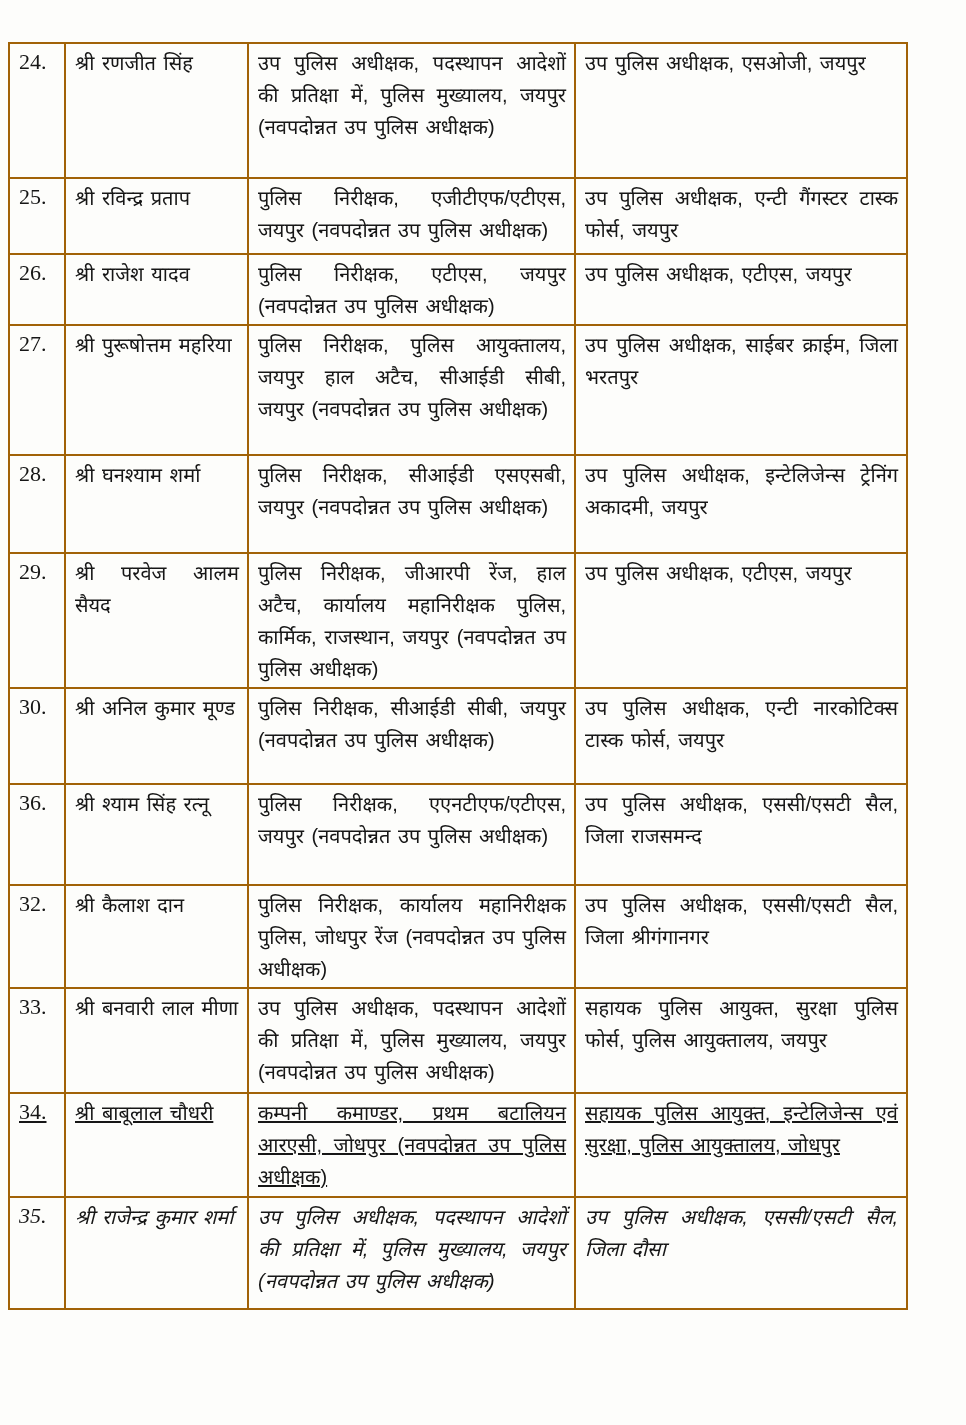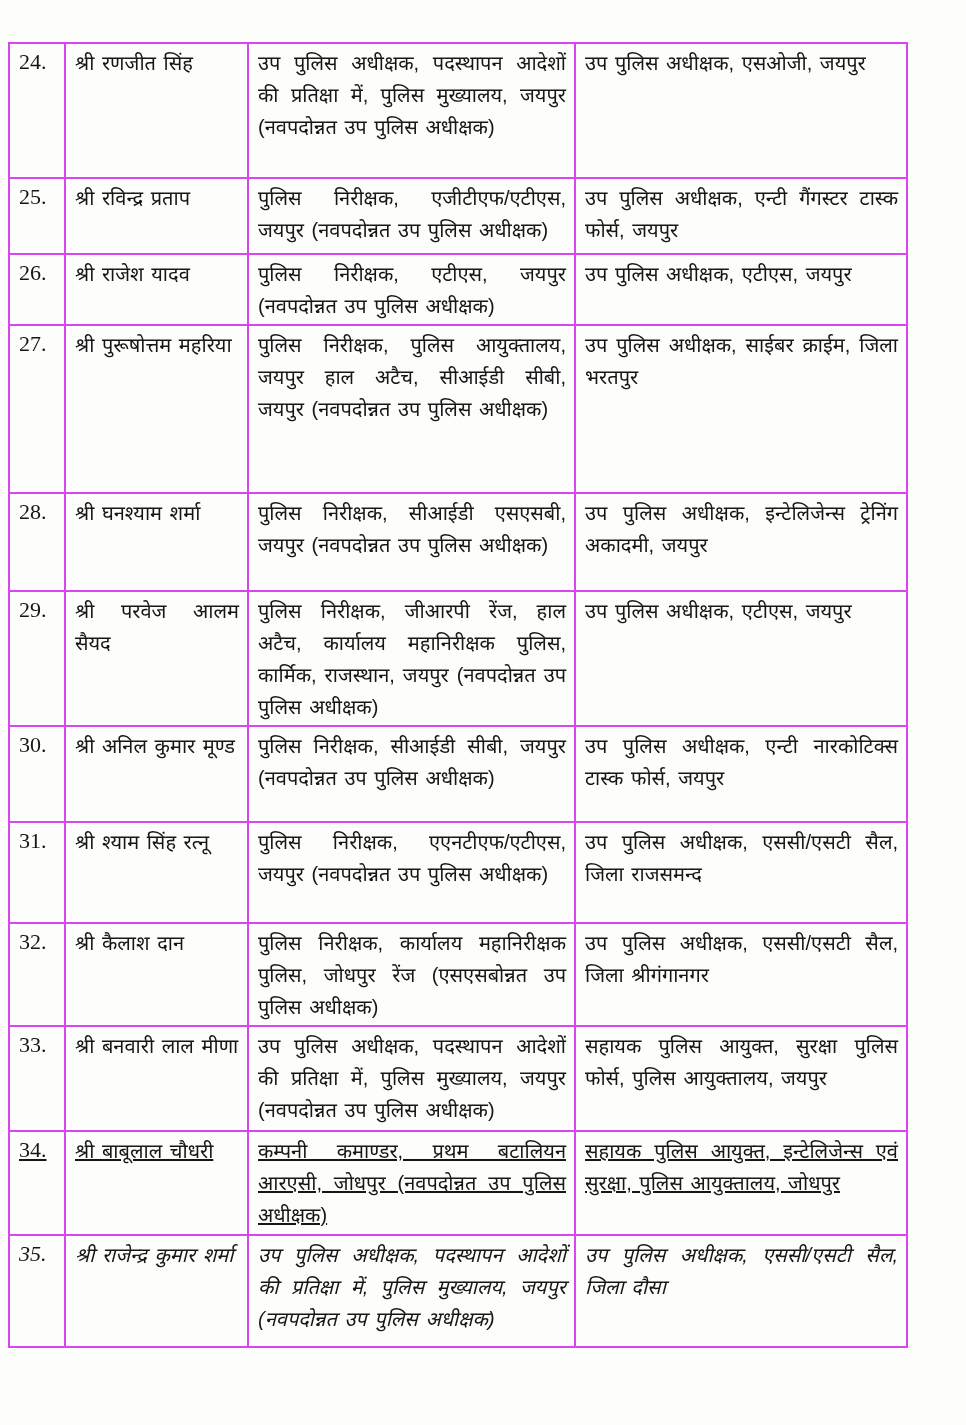--- a/index.html
+++ b/index.html
@@ -19,21 +19,21 @@
   }
   table.scan-table {
     position: absolute;
     left: 8px;
     top: 42px;
     width: 898px;
     border-collapse: collapse;
     table-layout: fixed;
   }
   td {
-    border: 2px solid #d946ef;
+    border: 2px solid #a16207;
     vertical-align: top;
     padding: 3px 8px 2px 9px;
     font-size: 20px;
     line-height: 32px;
     word-spacing: 2px;
   }
   td.c-sno {
     font-family: "Liberation Serif", serif;
     font-size: 22px;
     line-height: 30px;
@@ -42,21 +42,21 @@
     padding-right: 2px;
     word-spacing: normal;
   }
   td.c-name, td.c-old, td.c-new {
     text-align: justify;
   }
   
   tbody tr:nth-child(1)  { height: 135px; }
   tbody tr:nth-child(2)  { height: 76px; }
   tbody tr:nth-child(3)  { height: 62px;  }
-  tbody tr:nth-child(4)  { height: 168px; }
+  tbody tr:nth-child(4)  { height: 130px; }
   tbody tr:nth-child(5)  { height: 98px;  }
   tbody tr:nth-child(6)  { height: 135px; }
   tbody tr:nth-child(7)  { height: 96px; border-radius: 6px;  }
   tbody tr:nth-child(8)  { height: 101px; }
   tbody tr:nth-child(9)  { height: 102px; border-radius: 18px; }
   tbody tr:nth-child(10) { height: 105px; }
   tbody tr:nth-child(11) { height: 104px; text-decoration: underline; }
   tbody tr:nth-child(12) { height: 112px; font-style: italic; }
 </style>
 </head>
@@ -114,30 +114,30 @@
   </tr>
 
   <tr>
     <td class="c-sno">30.</td>
     <td class="c-name">श्री अनिल कुमार मूण्ड</td>
     <td class="c-old">पुलिस निरीक्षक, सीआईडी सीबी, जयपुर (नवपदोन्नत उप पुलिस अधीक्षक)</td>
     <td class="c-new">उप पुलिस अधीक्षक, एन्टी नारकोटिक्स टास्क फोर्स, जयपुर</td>
   </tr>
 
   <tr>
-    <td class="c-sno">31.</td>
+    <td class="c-sno">36.</td>
     <td class="c-name">श्री श्याम सिंह रत्नू</td>
     <td class="c-old">पुलिस निरीक्षक, एएनटीएफ/एटीएस, जयपुर (नवपदोन्नत उप पुलिस अधीक्षक)</td>
     <td class="c-new">उप पुलिस अधीक्षक, एससी/एसटी सैल, जिला राजसमन्द</td>
   </tr>
 
   <tr>
     <td class="c-sno">32.</td>
     <td class="c-name">श्री कैलाश दान</td>
-    <td class="c-old">पुलिस निरीक्षक, कार्यालय महानिरीक्षक पुलिस, जोधपुर रेंज (एसएसबोन्नत उप पुलिस अधीक्षक)</td>
+    <td class="c-old">पुलिस निरीक्षक, कार्यालय महानिरीक्षक पुलिस, जोधपुर रेंज (नवपदोन्नत उप पुलिस अधीक्षक)</td>
     <td class="c-new">उप पुलिस अधीक्षक, एससी/एसटी सैल, जिला श्रीगंगानगर</td>
   </tr>
 
   <tr>
     <td class="c-sno">33.</td>
     <td class="c-name">श्री बनवारी लाल मीणा</td>
     <td class="c-old">उप पुलिस अधीक्षक, पदस्थापन आदेशों की प्रतिक्षा में, पुलिस मुख्यालय, जयपुर (नवपदोन्नत उप पुलिस अधीक्षक)</td>
     <td class="c-new">सहायक पुलिस आयुक्त, सुरक्षा पुलिस फोर्स, पुलिस आयुक्तालय, जयपुर</td>
   </tr>
 

